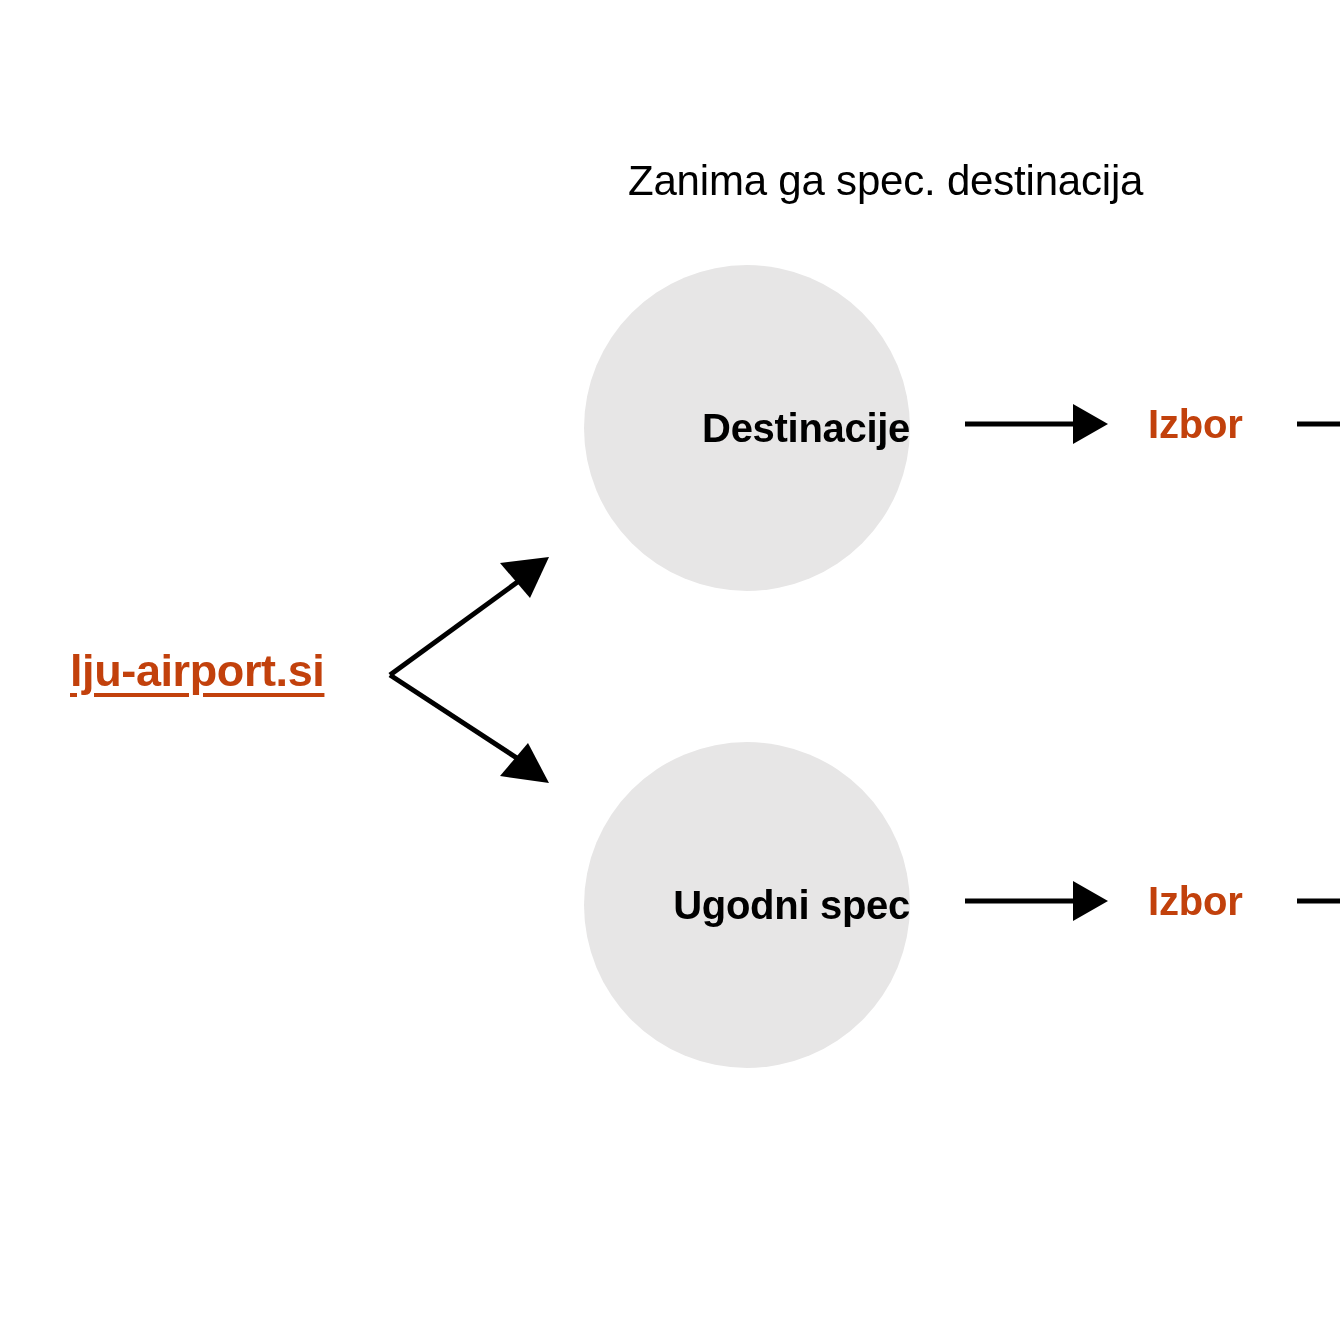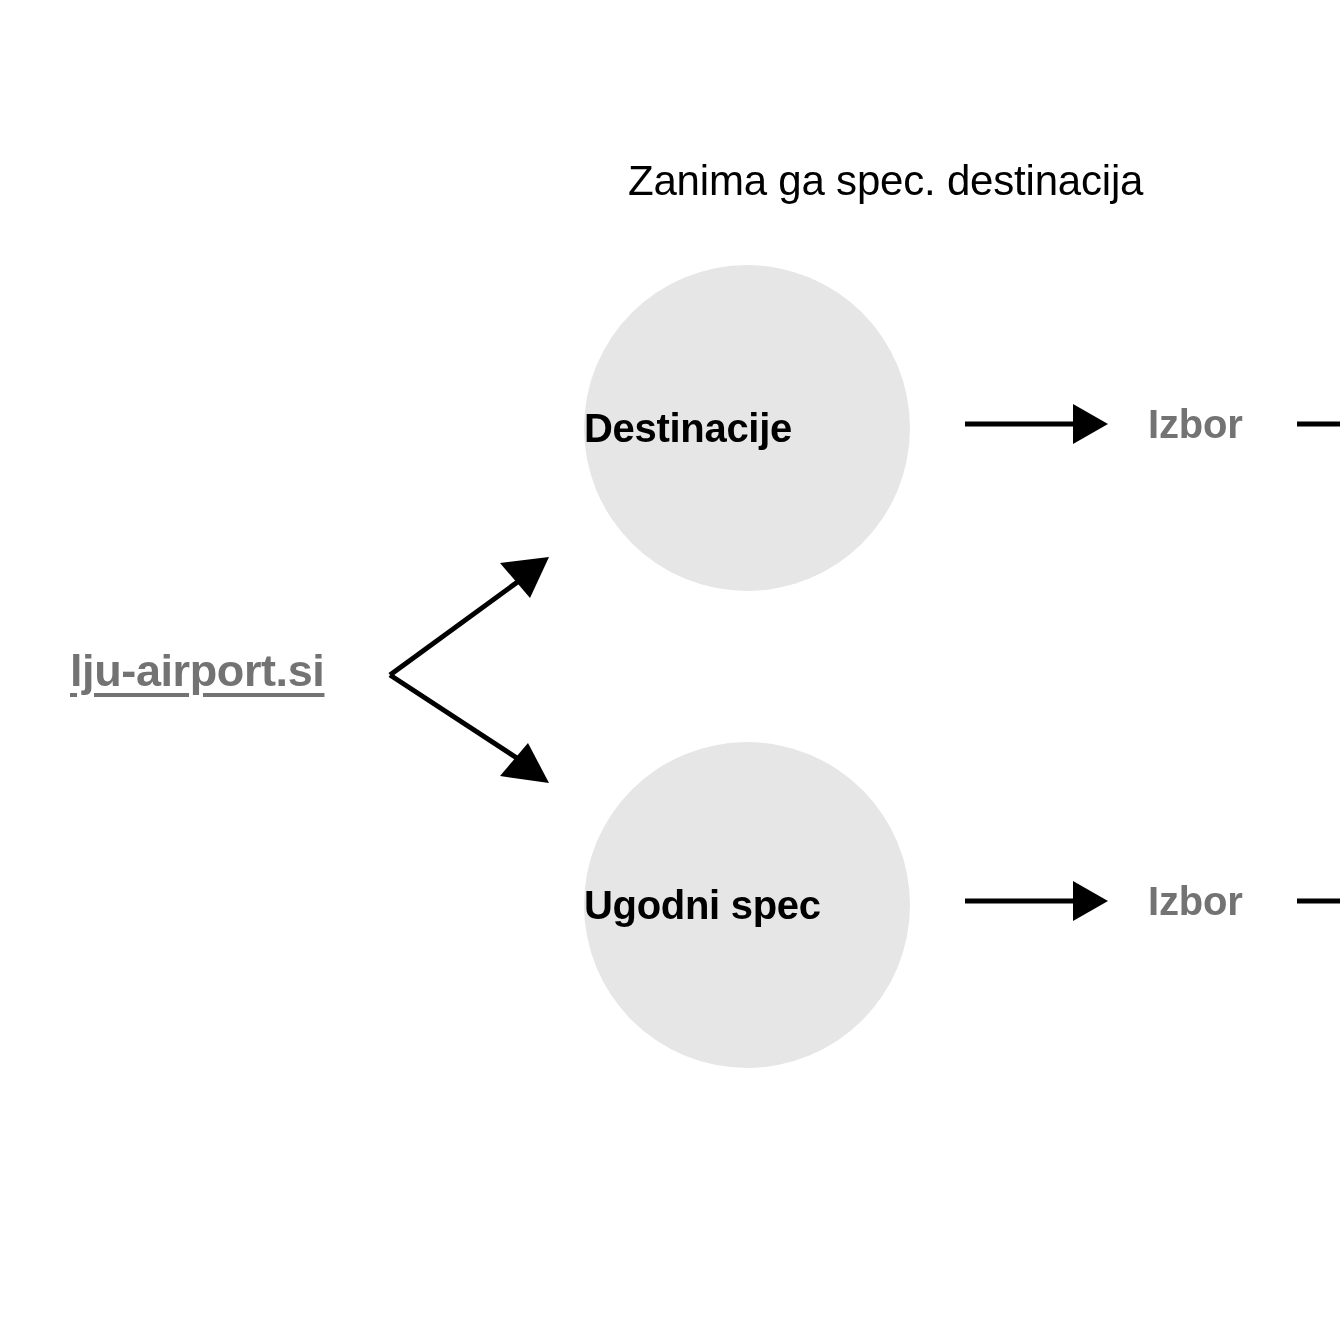--- a/index.html
+++ b/index.html
@@ -19,21 +19,21 @@
   }
   #flow-svg {
     position: absolute;
     left: 0;
     top: 0;
     width: 1340px;
     height: 1340px;
   }
   .node-label {
     position: absolute;
-    color: #737373;
+    color: #c2410c;
     white-space: nowrap;
   }
   
   .root-node {
     left: 70px;
     top: 645px;
     font-size: 45px;
     font-weight: bold;
     letter-spacing: -0.4px;
     text-decoration: underline;
@@ -42,21 +42,21 @@
   }
   
   .circle-node {
     position: absolute;
     width: 326px;
     height: 326px;
     border-radius: 50%;
     background: #e7e6e6;
     display: flex;
     align-items: center;
-    justify-content: flex-start;
+    justify-content: flex-end;
   }
   .circle-node-top { left: 584px; top: 265px; }
   .circle-node-bottom { left: 584px; top: 742px; }
   .circle-node-text {
     font-size: 40px;
     font-weight: bold;
     color: #000000;
     letter-spacing: -0.3px;
     white-space: nowrap;
   }

